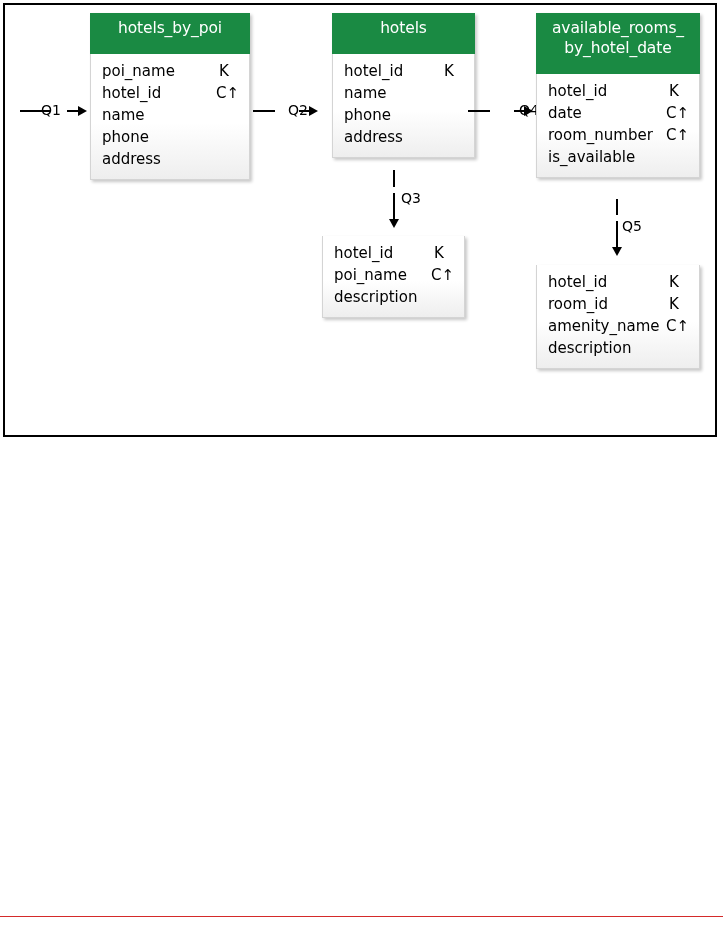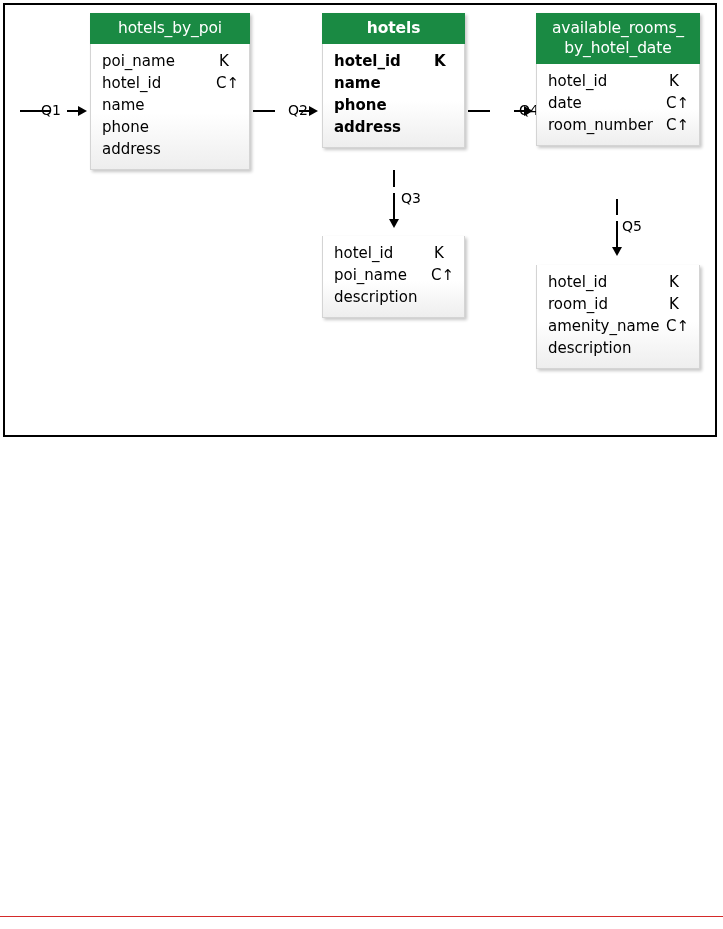--- a/index.html
+++ b/index.html
@@ -33,21 +33,21 @@
     box-sizing: border-box;
     box-shadow: 2px 2px 3px rgba(0,0,0,0.22);
     background: #f2f2f2;
   }
   .table-header {
     background: #1a8a43;
     color: #ffffff;
     text-align: center;
     font-size: 15.5px;
     line-height: 20px;
-    padding: 5px 4px 6px 4px;
+    padding: 5px 4px 16px 4px;
     box-sizing: border-box;
     letter-spacing: -0.1px;
     white-space: pre-line;
   }
   .table-body {
     background: linear-gradient(to bottom, #ffffff 0%, #ffffff 55%, #eeeeee 100%);
     border: 1px solid #d4d4d4;
     border-top: none;
     box-sizing: border-box;
     padding: 6px 0 9px 0;
@@ -153,21 +153,21 @@
         <span class="col-key"></span>
       </div>
     </div>
   </div>
 
   <div class="edge-h" style="left:248px; top:105px; width:22px;"></div>
   <div class="edge-label" style="left:271px; top:97px;margin-left:12px;">Q2</div>
   <div class="edge-h" style="left:294px; top:105px; width:10px;"></div>
   <div class="arrow-right" style="left:304px; top:101px;"></div>
 
-  <div class="table-card" style="left:317px; top:8px; width:143px;font-weight:bold;">
+  <div class="table-card" style="left:327px; top:8px; width:143px;">
     <div class="table-header">hotels</div>
     <div class="table-body">
       <div class="col-row">
         <span class="col-name">hotel_id</span>
         <span class="col-key">K</span>
       </div>
       <div class="col-row">
         <span class="col-name">name</span>
         <span class="col-key"></span>
       </div>
@@ -196,20 +196,24 @@
         <span class="col-key">K</span>
       </div>
       <div class="col-row">
         <span class="col-name">date</span>
         <span class="col-key">C↑</span>
       </div>
       <div class="col-row">
         <span class="col-name">room_number</span>
         <span class="col-key">C↑</span>
       </div>
+      <div class="col-row">
+        <span class="col-name">is_available</span>
+        <span class="col-key"></span>
+      </div>
     </div>
   </div>
 
   <div class="edge-v" style="left:388px; top:165px; height:17px;"></div>
   <div class="edge-label" style="left:396px; top:185px;">Q3</div>
   <div class="edge-v" style="left:388px; top:188px; height:27px;"></div>
   <div class="arrow-down" style="left:384px; top:214px;"></div>
 
   <div class="table-card" style="left:317px; top:231px; width:143px;">
     <div class="table-body">

